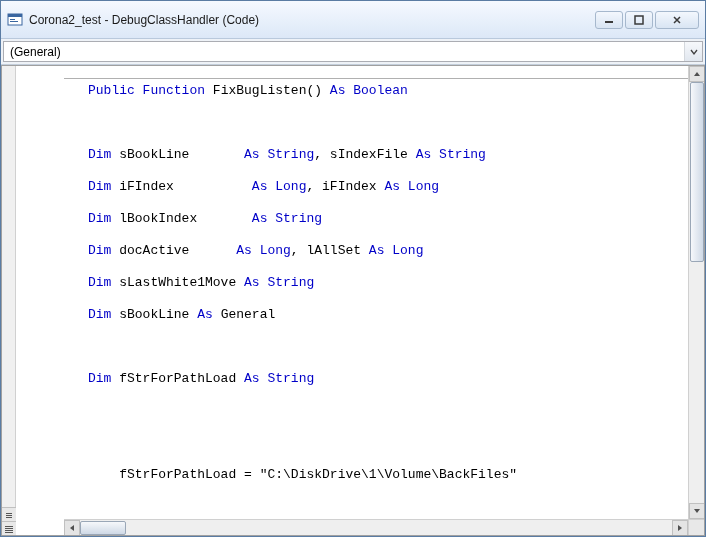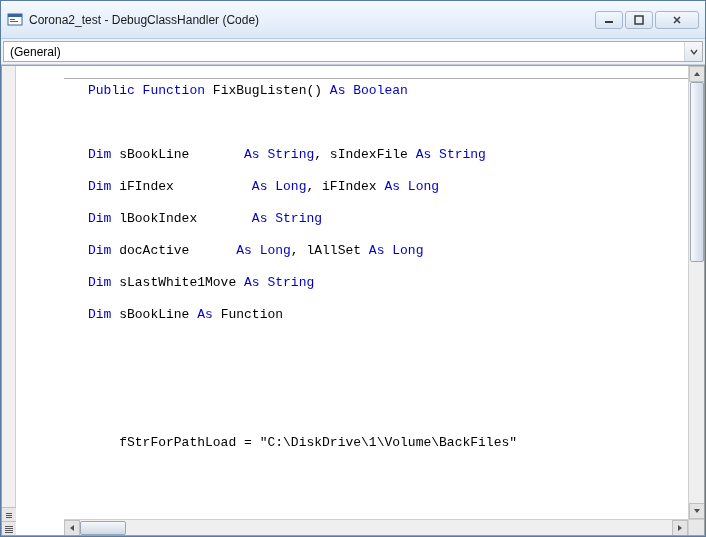--- a/index.html
+++ b/index.html
@@ -101,22 +101,23 @@
 
     <div class="code-wrap">
       <div class="code-scroll">
 <pre class="code"><div class="hr-line"></div><span class="line"><span class="kw">Public Function</span><span> FixBugListen() </span><span class="kw">As Boolean</span></span>
 <span class="line"></span>
 <span class="line"><span class="kw">Dim</span><span> sBookLine       </span><span class="kw">As String</span><span>, sIndexFile </span><span class="kw">As String</span></span>
 <span class="line"><span class="kw">Dim</span><span> iFIndex          </span><span class="kw">As Long</span><span>, iFIndex </span><span class="kw">As Long</span></span>
 <span class="line"><span class="kw">Dim</span><span> lBookIndex       </span><span class="kw">As String</span></span>
 <span class="line"><span class="kw">Dim</span><span> docActive      </span><span class="kw">As Long</span><span>, lAllSet </span><span class="kw">As Long</span></span>
 <span class="line"><span class="kw">Dim</span><span> sLastWhite1Move </span><span class="kw">As String</span></span>
-<span class="line"><span class="kw">Dim</span><span> sBookLine </span><span class="kw">As</span><span> Function</span></span>
+<span class="line"><span class="kw">Dim</span><span> sBookLine </span><span class="kw">As</span><span> General</span></span>
 <span class="line"></span>
+<span class="line"><span class="kw">Dim</span><span> fStrForPathLoad </span><span class="kw">As String</span></span>
 <span class="line"></span>
 <span class="line"></span>
 <span class="line">    fStrForPathLoad = "C:\DiskDrive\1\Volume\BackFiles"</span>
 <span class="line"></span>
 
 
 
 
 
 

